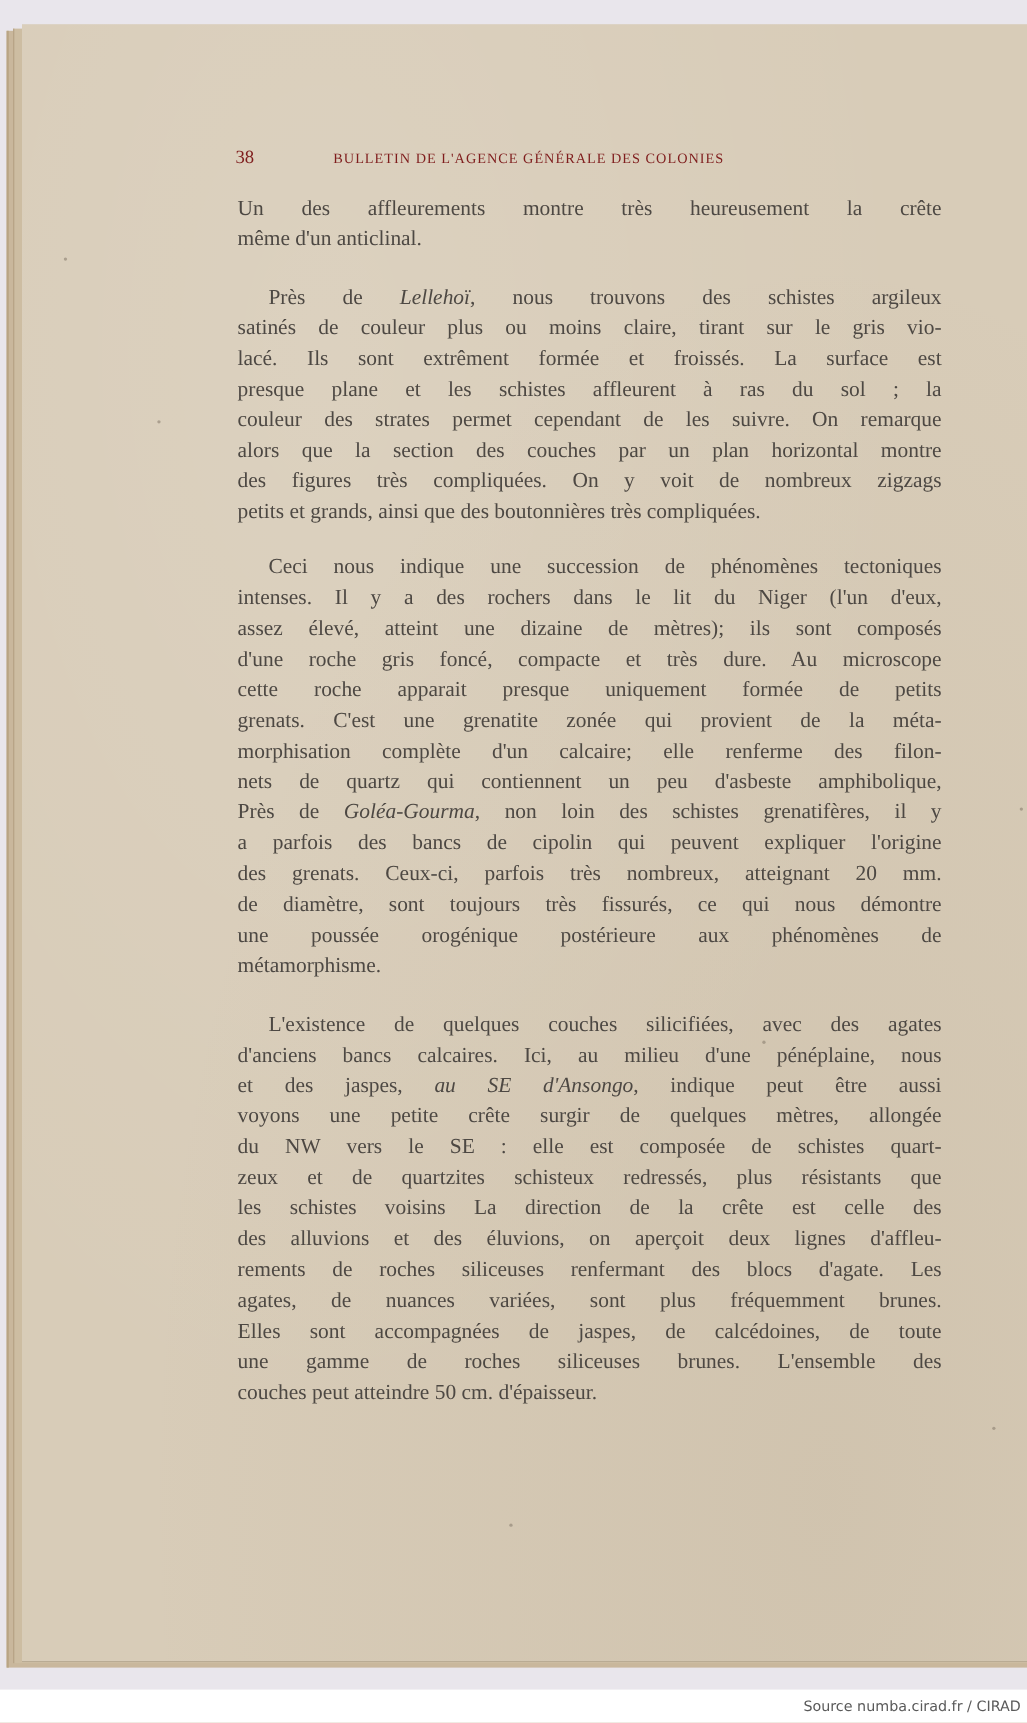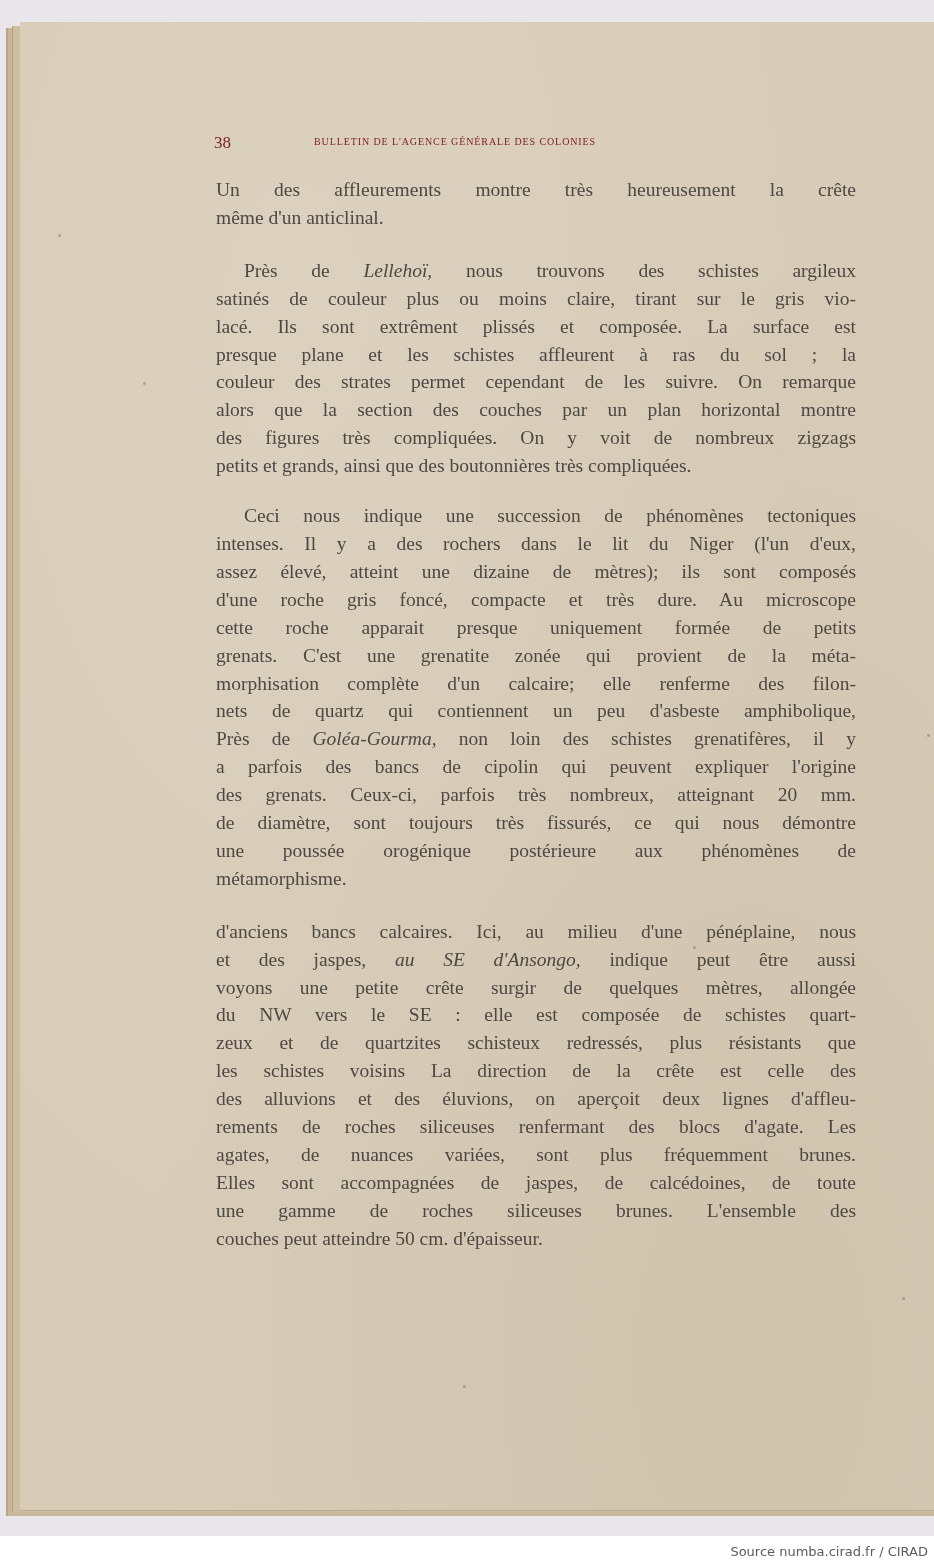--- a/index.html
+++ b/index.html
@@ -31,21 +31,21 @@
       border-bottom: 1px solid #b9ab93;
     }
     .header {
       position: absolute; left: 214px; top: 133px; width: 540px; height: 22px;
       color: #7f1d1d;
     }
     .page-number {
       position: absolute; left: 0; top: 0; font-size: 17px;
     }
     .running-title {
-      position: absolute; left: 100px; top: 3px; font-size: 10px;
+      position: absolute; left: 89px; top: 3px; font-size: 13px;
       letter-spacing: 0.9px; font-variant: small-caps; text-transform: uppercase;
     }
     .text-block {
       position: absolute; left: 216px; top: 176px; width: 640px;
       color: #4d4843; font-size: 19.5px; line-height: 27.9px;
     }
     .para { margin: 0; }
     .line { display: block; text-align: justify; text-align-last: justify; white-space: nowrap; }
     .line.last { text-align-last: left; }
     .indent { padding-left: 28px; }
@@ -82,21 +82,21 @@
 
 <div class="text-block" id="text-block">
     <p class="para">
       <span class="line">Un des affleurements montre très heureusement la crête</span>
       <span class="line last">même d'un anticlinal.</span>
     </p>
     <div class="gap-1"></div>
     <p class="para">
       <span class="line indent">Près de <em>Lellehoï,</em> nous trouvons des schistes argileux</span>
       <span class="line">satinés de couleur plus ou moins claire, tirant sur le gris vio-</span>
-      <span class="line">lacé. Ils sont extrêment plissés et composée. La surface est</span>
+      <span class="line">lacé. Ils sont extrêment formée et froissés. La surface est</span>
       <span class="line">presque plane et les schistes affleurent à ras du sol ; la</span>
       <span class="line">couleur des strates permet cependant de les suivre. On remarque</span>
       <span class="line">alors que la section des couches par un plan horizontal montre</span>
       <span class="line">des figures très compliquées. On y voit de nombreux zigzags</span>
       <span class="line last">petits et grands, ainsi que des boutonnières très compliquées.</span>
     </p>
     <div class="gap-2"></div>
     <p class="para">
       <span class="line indent">Ceci nous indique une succession de phénomènes tectoniques</span>
       <span class="line">intenses. Il y a des rochers dans le lit du Niger (l'un d'eux,</span>
@@ -108,20 +108,21 @@
       <span class="line">nets de quartz qui contiennent un peu d'asbeste amphibolique,</span>
       <span class="line">Près de <em>Goléa-Gourma,</em> non loin des schistes grenatifères, il y</span>
       <span class="line">a parfois des bancs de cipolin qui peuvent expliquer l'origine</span>
       <span class="line">des grenats. Ceux-ci, parfois très nombreux, atteignant 20 mm.</span>
       <span class="line">de diamètre, sont toujours très fissurés, ce qui nous démontre</span>
       <span class="line">une poussée orogénique postérieure aux phénomènes de</span>
       <span class="line last">métamorphisme.</span>
     </p>
     <div class="gap-3"></div>
     <p class="para">
+      <span class="line indent">L'existence de quelques couches silicifiées, avec des agates</span>
       <span class="line">d'anciens bancs calcaires. Ici, au milieu d'une pénéplaine, nous</span>
       <span class="line">et des jaspes, <em>au SE d'Ansongo,</em> indique peut être aussi</span>
       <span class="line">voyons une petite crête surgir de quelques mètres, allongée</span>
       <span class="line">du NW vers le SE : elle est composée de schistes quart-</span>
       <span class="line">zeux et de quartzites schisteux redressés, plus résistants que</span>
       <span class="line">les schistes voisins La direction de la crête est celle des</span>
       <span class="line">des alluvions et des éluvions, on aperçoit deux lignes d'affleu-</span>
       <span class="line">rements de roches siliceuses renfermant des blocs d'agate. Les</span>
       <span class="line">agates, de nuances variées, sont plus fréquemment brunes.</span>
       <span class="line">Elles sont accompagnées de jaspes, de calcédoines, de toute</span>

